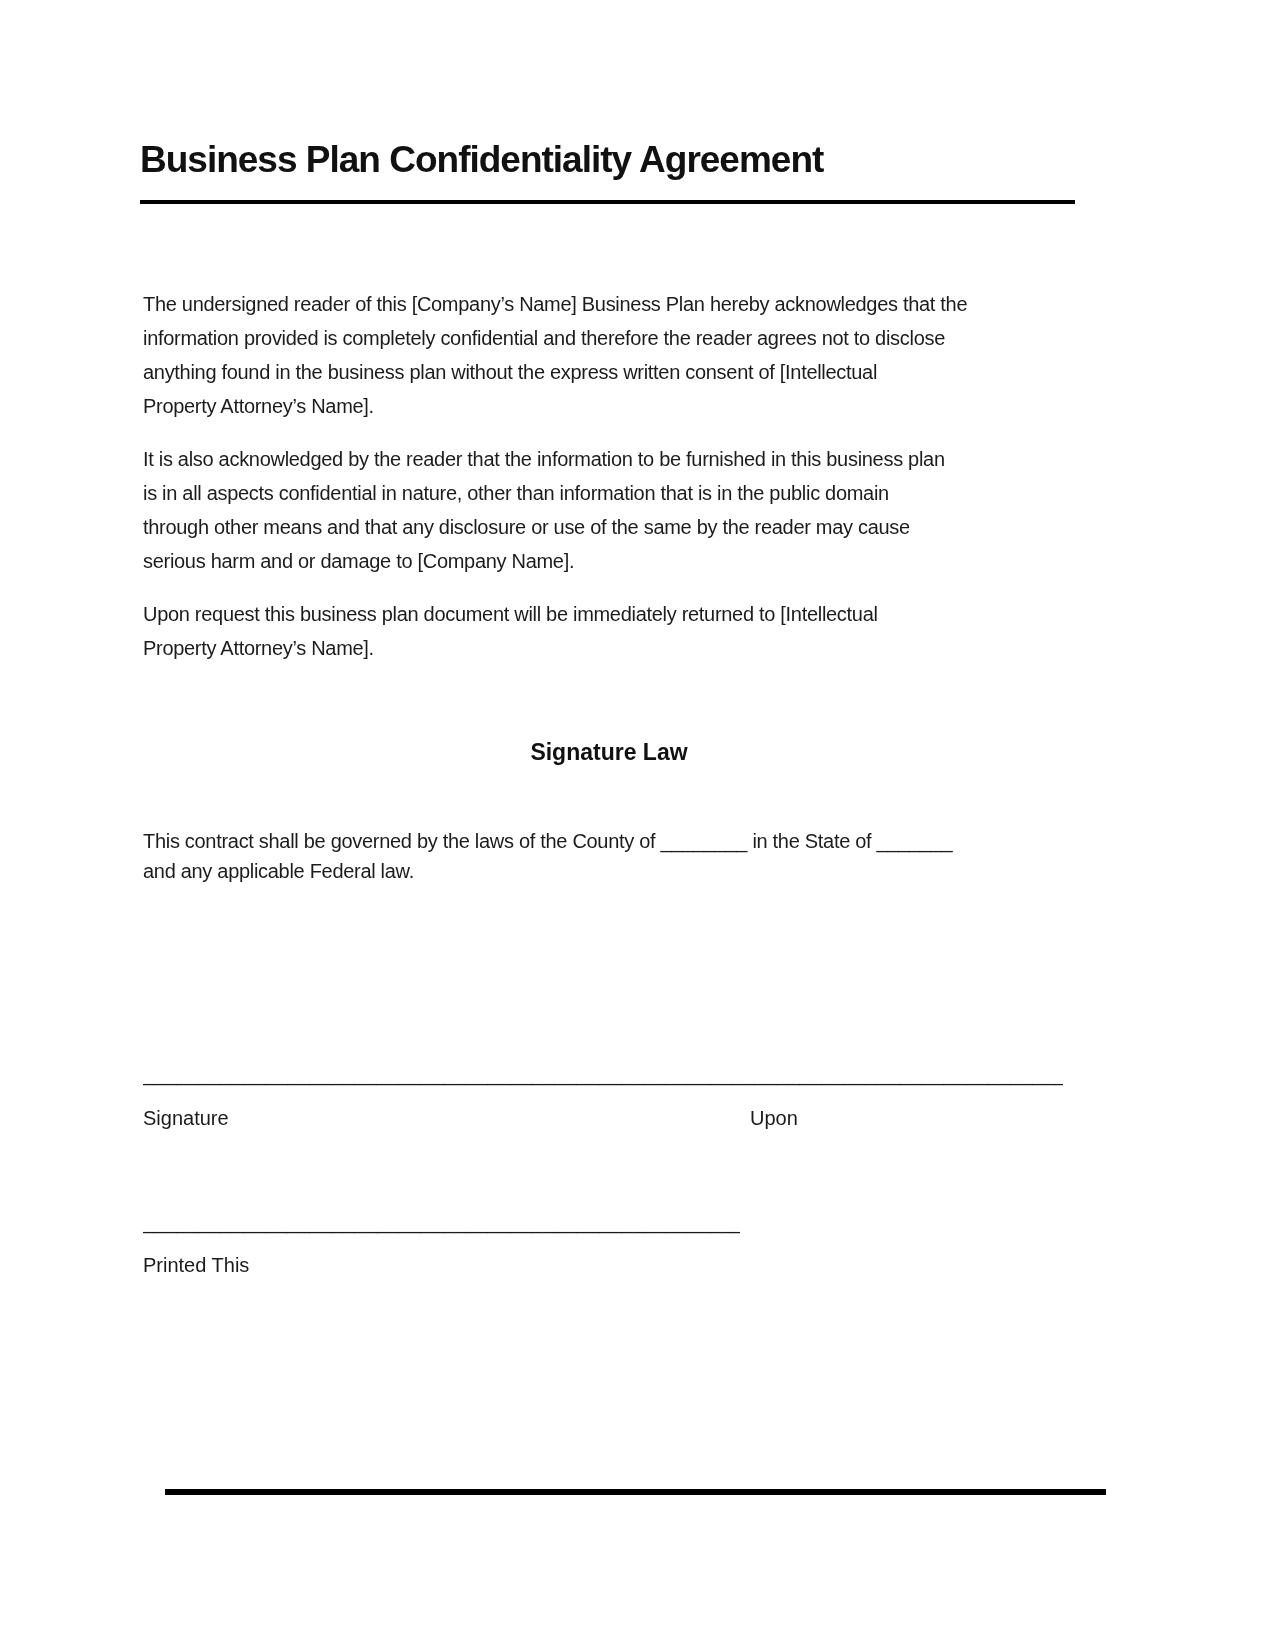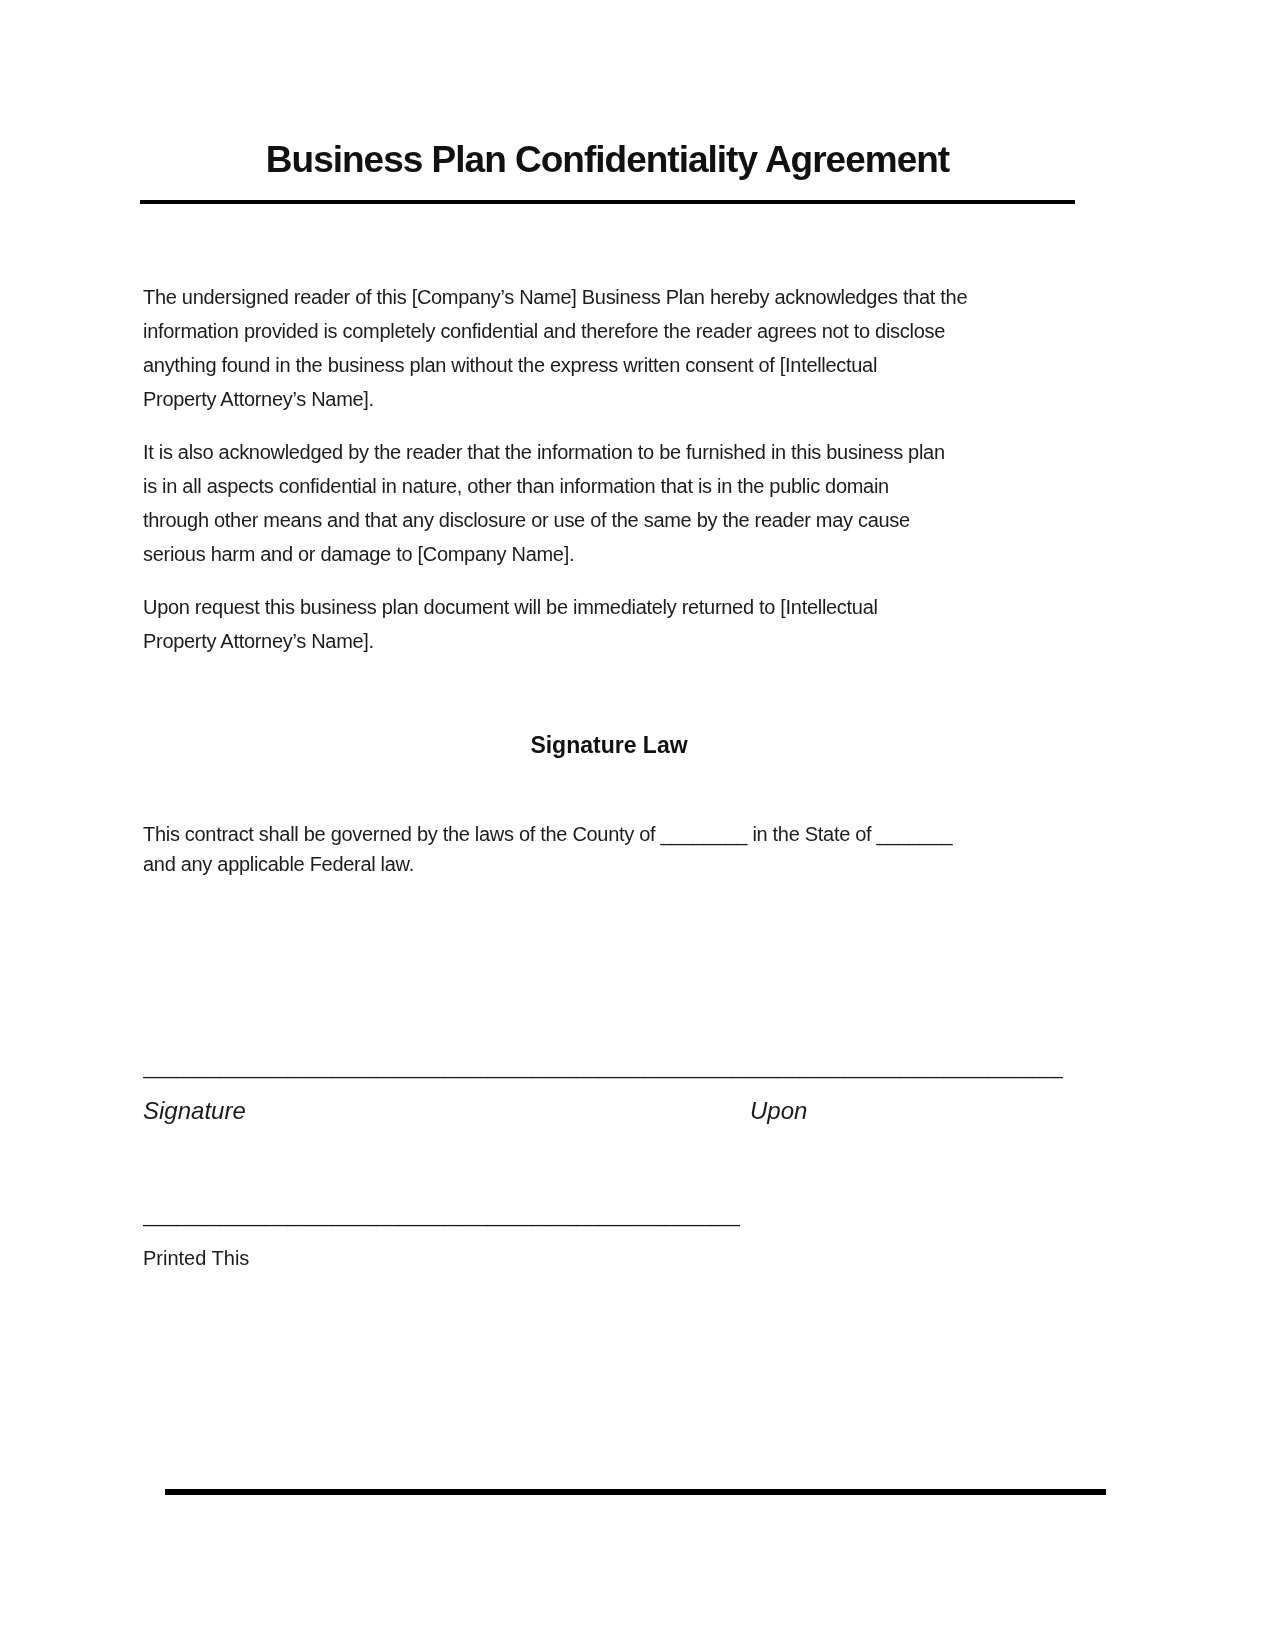--- a/index.html
+++ b/index.html
@@ -21,33 +21,32 @@
     left: 140px;
     width: 935px;
     top: 136px;
   }
   .doc-title {
     margin: 0;
     font-size: 37px;
     font-weight: bold;
     letter-spacing: -1px;
     line-height: 48px;
-    text-align: center;
     color: #111111;
   }
   .title-rule {
     margin-top: 16px;
     height: 0;
     border-top: 4px solid #000000;
   }
   .content {
     position: absolute;
     left: 143px;
     width: 932px;
-    top: 204px;
+    top: 211px;
   }
   .body-para {
     margin: 0 0 19px 0;
     font-size: 20px;
     letter-spacing: -0.3px;
     line-height: 34px;
     white-space: pre-line;
     color: #1c1c1c;
   }
   .body-para.first {
@@ -82,24 +81,23 @@
     margin-top: 173px;
     width: 920px;
   }
   .sig-line-half {
     margin-top: 74px;
     width: 597px;
   }
   .sig-labels {
     position: relative;
     margin-top: 14px;
-    font-size: 24px;
+    font-size: 20px;
     line-height: 30px;
     height: 30px;
-    font-style: italic;
   }
   .date-label {
     position: absolute;
     left: 607px;
     top: 0;
   }
   .printed-name {
     margin-top: 13px;
     font-size: 20px;
     line-height: 30px;

